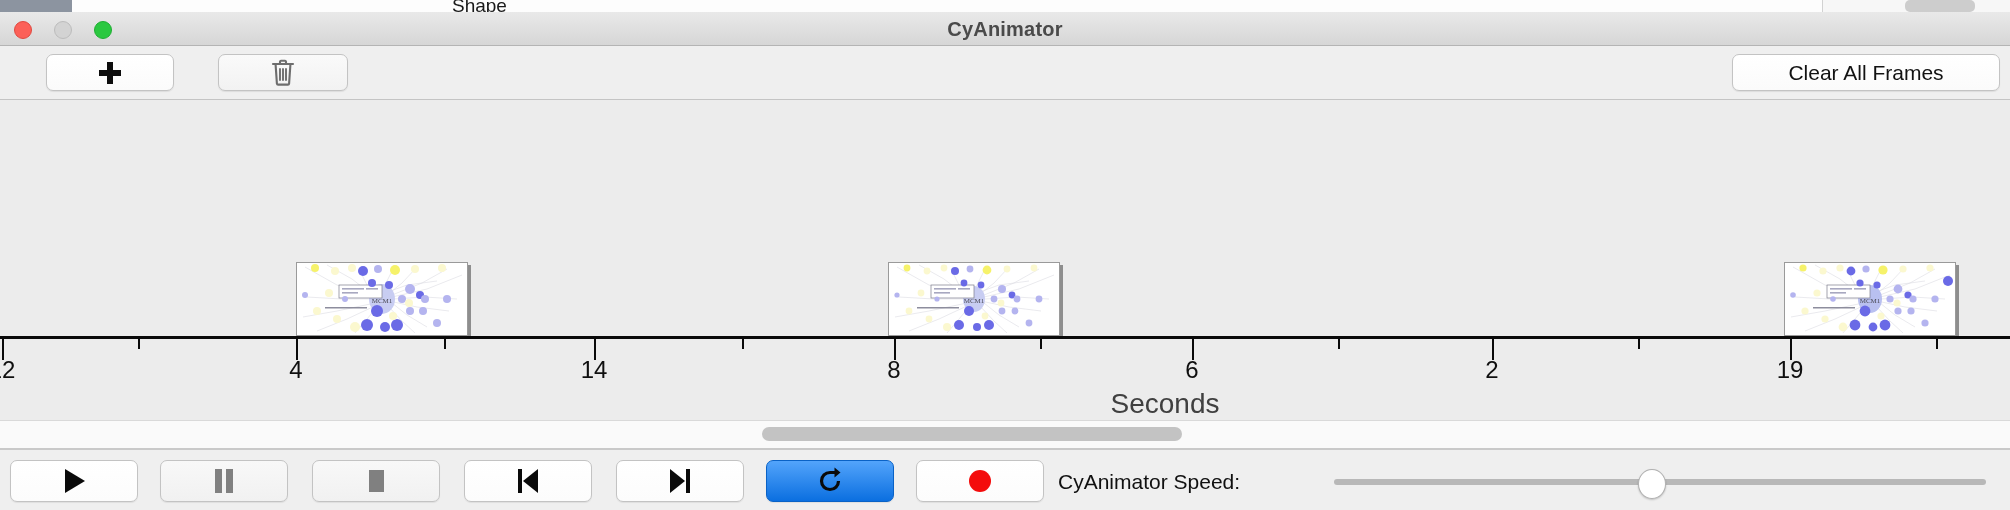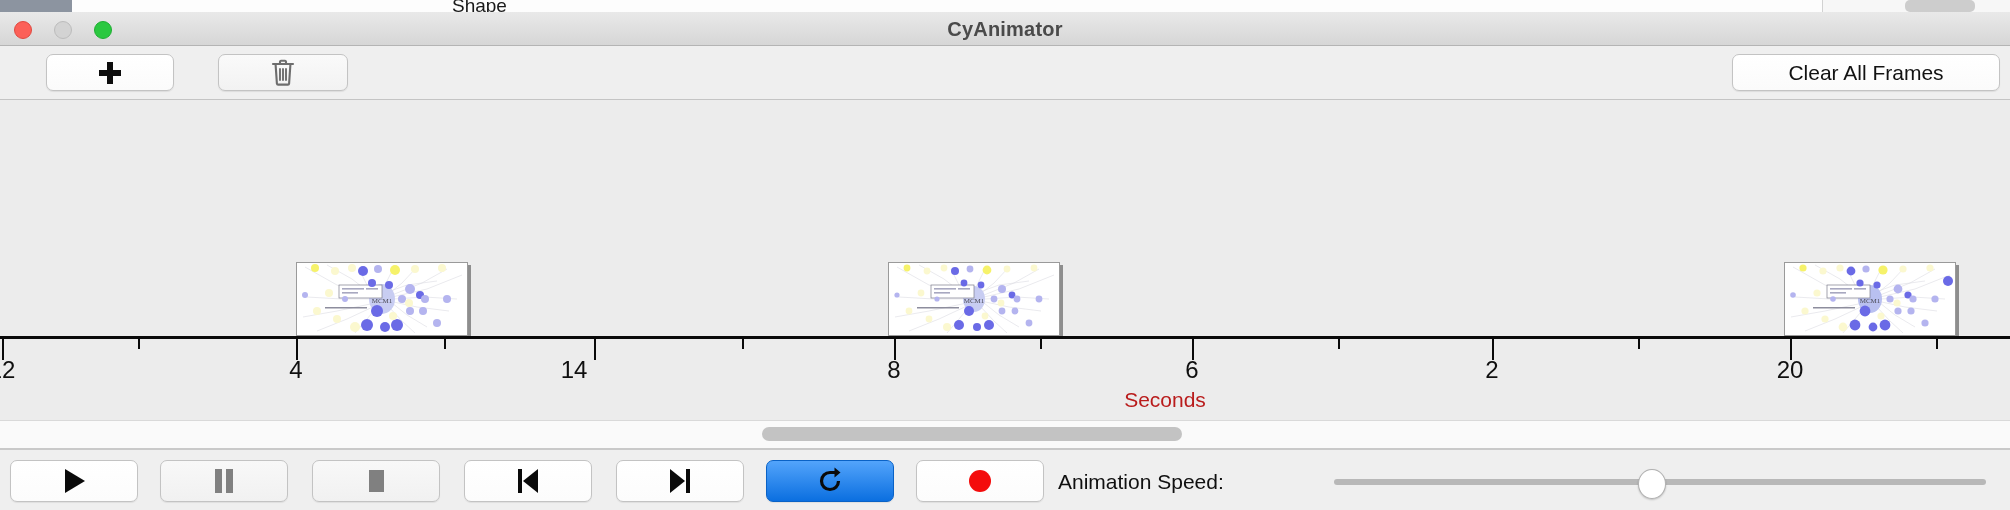--- a/index.html
+++ b/index.html
@@ -163,22 +163,22 @@
   .tick.minor { height: 10px; }
   .tick-label {
     position: absolute;
     font-size: 24px;
     color: #0f0f0f;
     transform: translateX(-50%);
     white-space: nowrap;
   }
   .axis-title {
     position: absolute;
-    font-size: 21px;
-    color: #b91c1c;
+    font-size: 28px;
+    color: #404040;
     transform: translateX(-50%);
     white-space: nowrap;
   }
 
   
   .hscroll-area {
     position: relative;
     height: 27px;
     background: #fafafa;
     border-top: 1px solid #d9d9d9;
@@ -529,25 +529,25 @@
     <div class="tick minor" style="left:1040px; top:239px"></div>
     <div class="tick major" style="left:1192px; top:239px"></div>
     <div class="tick minor" style="left:1338px; top:239px"></div>
     <div class="tick major" style="left:1492px; top:239px"></div>
     <div class="tick minor" style="left:1638px; top:239px"></div>
     <div class="tick major" style="left:1790px; top:239px"></div>
     <div class="tick minor" style="left:1936px; top:239px"></div>
 
     <div class="tick-label" style="left:2px;    top:256px">12</div>
     <div class="tick-label" style="left:296px;  top:256px">4</div>
-    <div class="tick-label" style="left:574px;  top:256px">14</div>
+    <div class="tick-label" style="left:594px;  top:256px">14</div>
     <div class="tick-label" style="left:894px;  top:256px">8</div>
     <div class="tick-label" style="left:1192px; top:256px">6</div>
     <div class="tick-label" style="left:1492px; top:256px">2</div>
-    <div class="tick-label" style="left:1790px; top:256px">20</div>
+    <div class="tick-label" style="left:1790px; top:256px">19</div>
 
     <div class="axis-title" style="left:1165px; top:288px">Seconds</div>
   </div>
 
   <div class="hscroll-area">
     <div class="hscroll-thumb" style="left:762px; width:420px"></div>
   </div>
 
   <div class="controls">
 
@@ -590,19 +590,19 @@
         <polygon points="18.5,0.5 18.5,10.5 24.5,5.5" fill="#0a0a0a"></polygon>
       </svg>
     </div>
 
     <div class="ctl-btn" style="left:916px; width:128px">
       <svg width="26" height="26" viewBox="0 0 26 26">
         <circle cx="13" cy="13" r="11" fill="#f40c0c"></circle>
       </svg>
     </div>
 
-    <div class="speed-label" style="left:1058px">Animation Speed:</div>
+    <div class="speed-label" style="left:1058px">CyAnimator Speed:</div>
 
     <div class="slider-track" style="left:1334px; width:652px"></div>
     <div class="slider-thumb" style="left:1638px"></div>
   </div>
 
 </div>
 
 </body></html>

